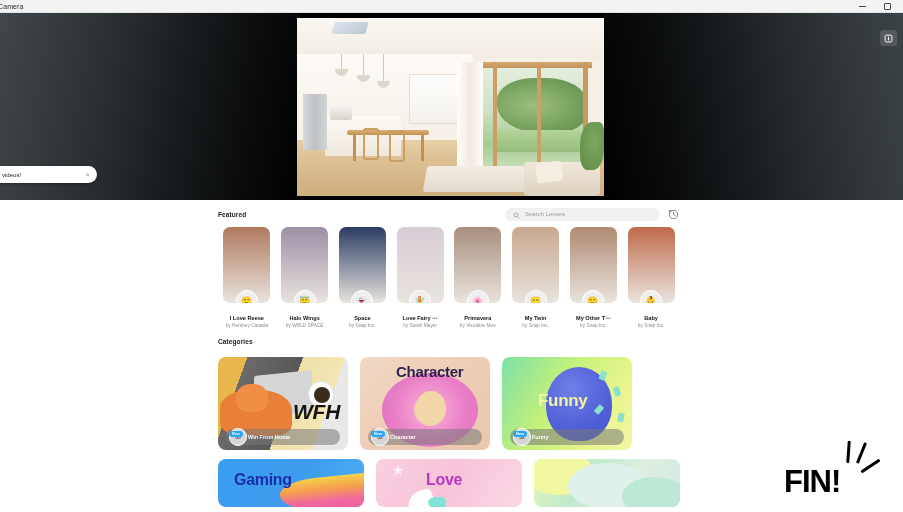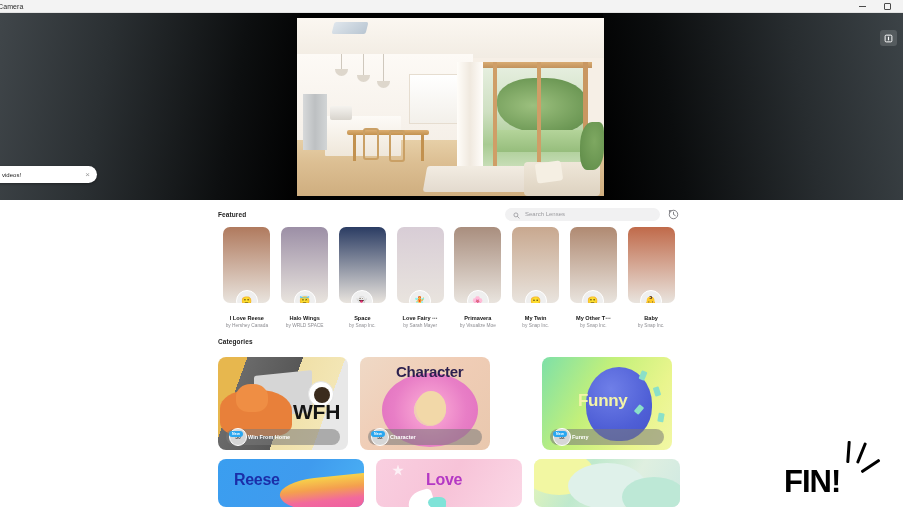--- a/index.html
+++ b/index.html
@@ -219,21 +219,21 @@
   }
   .cat-new {
     position:absolute; left:11px; bottom:13px; z-index:3;
     background:#2aa7f0; color:#fff; font-size:3.6px; font-weight:bold;
     padding:1px 3px; border-radius:3px; letter-spacing:.2px;
   }
 
   
   .bg-wfh { background:linear-gradient(110deg,#e7b74e 0%, #e7b74e 18%, #6a6a6a 18%, #575757 52%, #f0e0a8 52%, #f3e6b5 78%, #e8e8e8 78%); }
   .bg-char { background:linear-gradient(135deg,#efd9c6 0%, #f0cdb6 45%, #e9c8ae 100%); }
-  .bg-funny { background:linear-gradient(120deg,#7de0a8 0%, #c3f07a 40%, #e9f58d 75%, #f2f7a6 100%);margin-left:40px; }
+  .bg-funny { background:linear-gradient(120deg,#7de0a8 0%, #c3f07a 40%, #e9f58d 75%, #f2f7a6 100%); }
   .bg-gaming { background:linear-gradient(120deg,#3a9ef0 0%, #3f9bee 55%, #4bb2f5 100%); }
   .bg-cute { background:linear-gradient(120deg,#f9cfe0 0%, #f7c3d8 50%, #fbd8e6 100%); }
   .bg-pastel { background:linear-gradient(120deg,#e8f6b8 0%, #bfe9cd 35%, #dfefe0 65%, #cfe9e2 100%); }
 
   .donut {
     position:absolute; top:16px; left:22px; width:96px; height:74px;
     border-radius:50%;
     background:radial-gradient(circle at 50% 50%, rgba(0,0,0,0) 26%, #f49ad0 27%, #e87ec6 60%, #e06fbe 100%);
   }
   .donut-hole {
@@ -491,21 +491,21 @@
 
       <div class="cat-grid">
 
         <div class="cat-card bg-wfh">
           <div class="laptop"></div>
           <div class="cat-body"></div>
           <div class="cat-head"></div>
           <div class="coffee">
               <div class="coffee-in"></div>
             </div>
-          <div class="cat-title" style="right:8px; bottom:26px; font-size:21px; color:#141414;">WFH</div>
+          <div class="cat-title" style="right:8px; bottom:26px; font-size:21px; color:#141414;font-style:italic;">WFH</div>
           <div class="cat-new">New</div>
           <div class="cat-footer">
             <div class="cat-circle">30</div>
             <span class="cat-footer-label">Win From Home</span>
           </div>
         </div>
 
         <div class="cat-card bg-char">
           <div class="donut"></div>
           <div class="donut-hole"></div>
@@ -528,21 +528,21 @@
           <div class="cat-footer">
             <div class="cat-circle">32</div>
             <span class="cat-footer-label">Funny</span>
           </div>
         </div>
       </div>
 
       <div class="cat-grid-bottom">
         <div class="cat-card-bottom bg-gaming">
           <div class="gaming-swoosh"></div>
-          <div class="cat-title" style="left:16px; top:12px; font-size:16px; color:#1b2ea8;">Reese</div>
+          <div class="cat-title" style="left:16px; top:12px; font-size:16px; color:#1b2ea8;">Gaming</div>
         </div>
         <div class="cat-card-bottom bg-cute">
           <div class="cute-star"></div>
           <div class="cute-wing"></div>
           <div class="cute-teal"></div>
           <div class="cat-title" style="left:50px; top:12px; font-size:16px; color:#b438c4;">Love</div>
         </div>
         <div class="cat-card-bottom bg-pastel">
           <div class="pastel-blob1"></div>
           <div class="pastel-blob2"></div>

